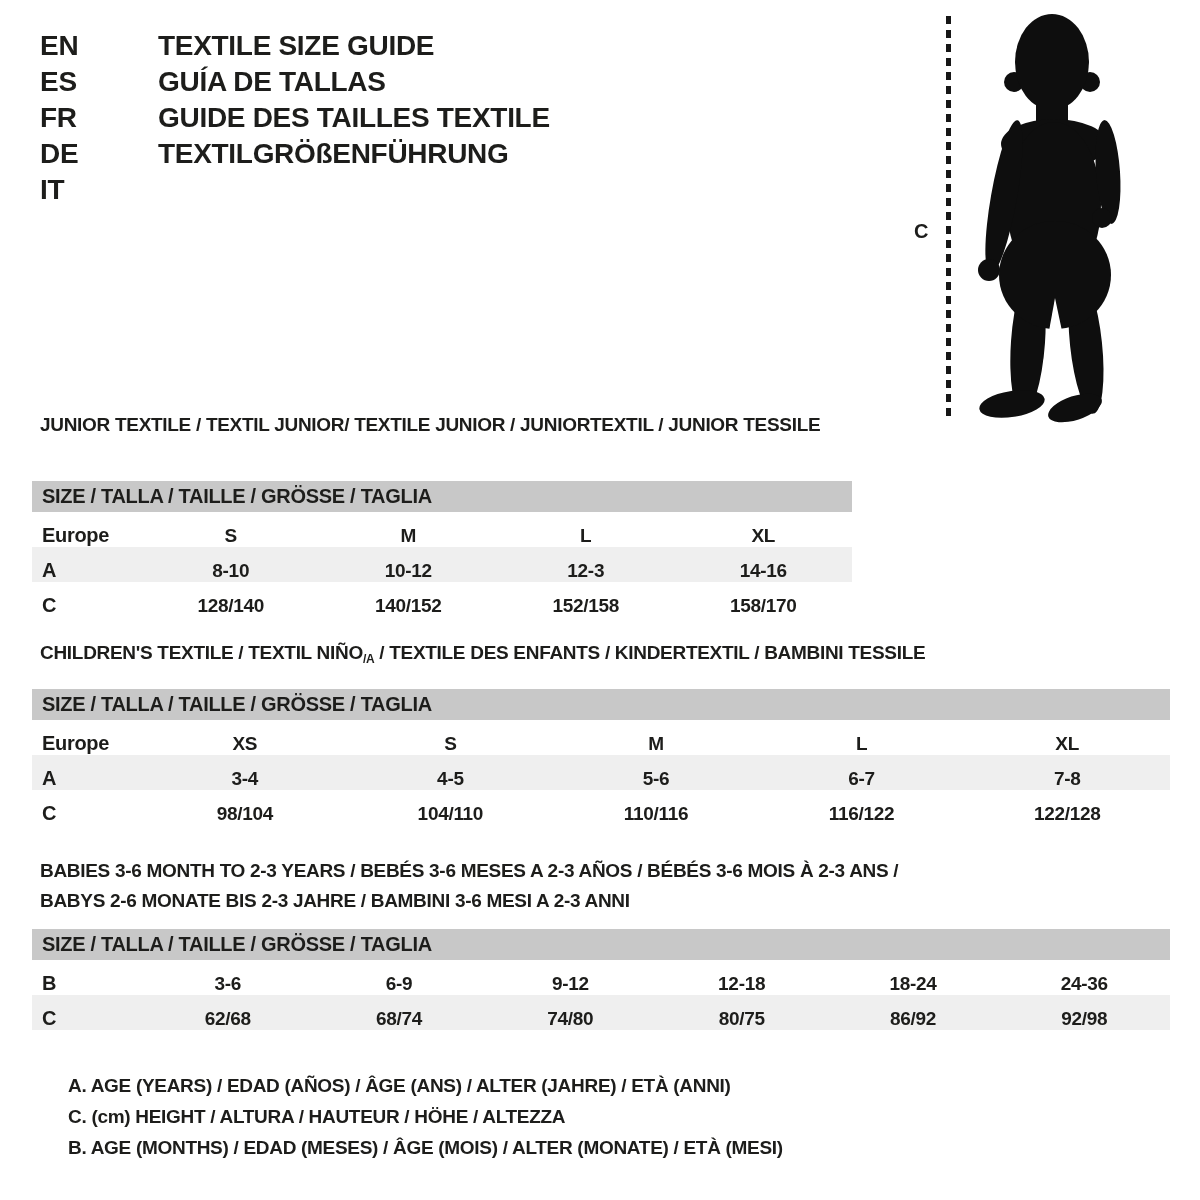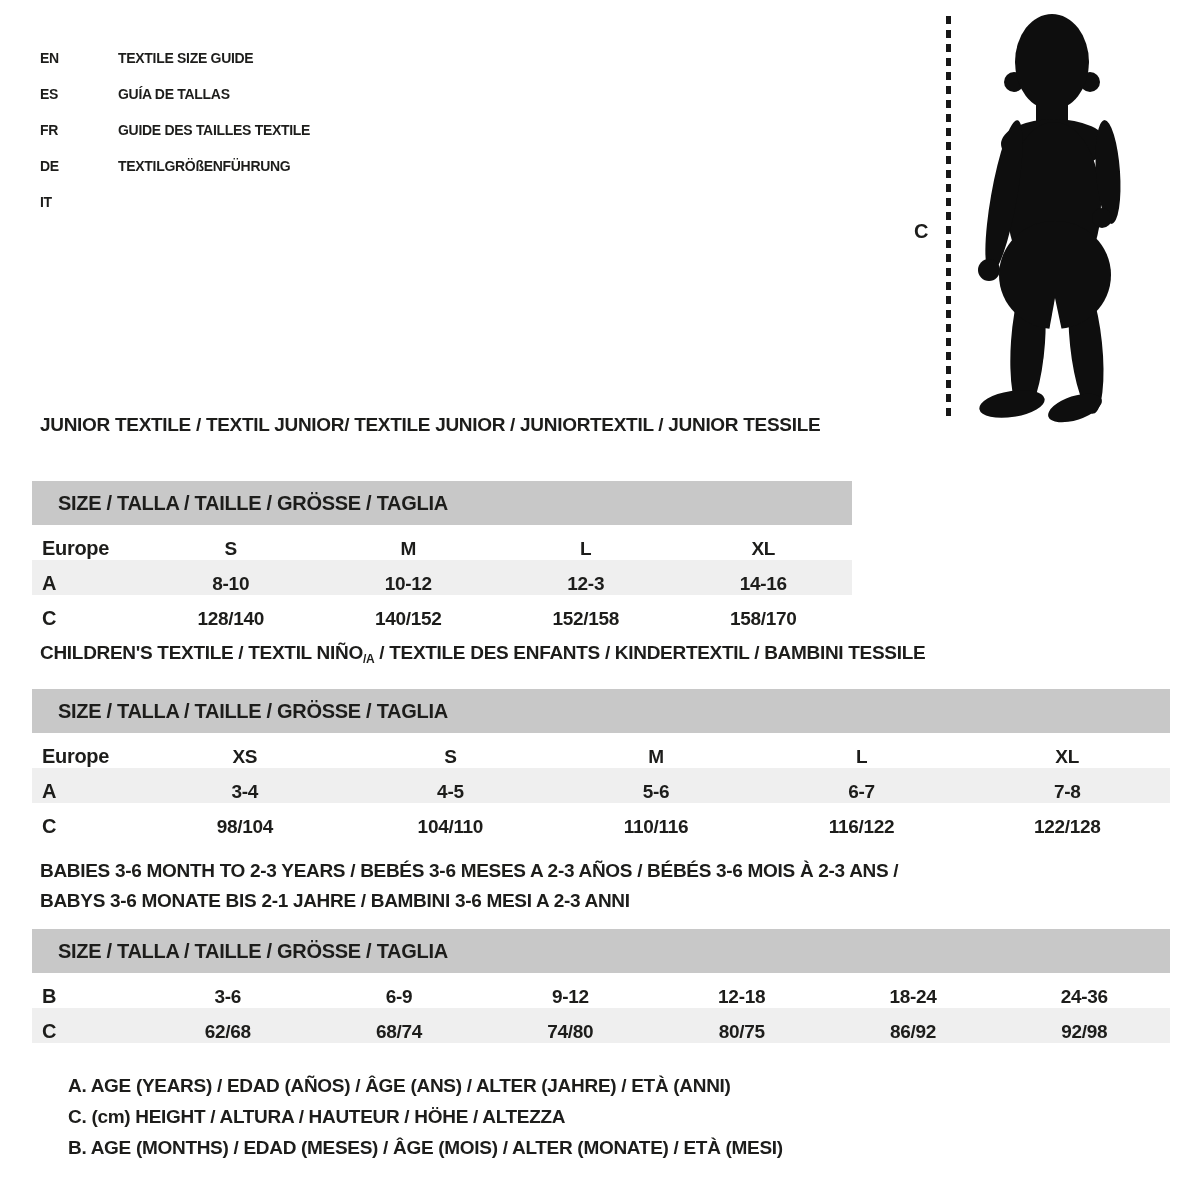--- a/index.html
+++ b/index.html
@@ -4,40 +4,40 @@
 <style>
   html,body{margin:0;padding:0;}
   body{
     width:1200px;height:1200px;position:relative;
     background:#ffffff;color:#1d1d1b;
     font-family:"Liberation Sans","DejaVu Sans",sans-serif;
     font-weight:bold;letter-spacing:-0.3px;overflow:hidden;
   }
   
   .lang-list{position:absolute;left:40px;top:30px;}
-  .lang-row{display:flex;height:36px;align-items:flex-end;font-size:14px;}
+  .lang-row{display:flex;height:36px;align-items:flex-start;font-size:28px;gap:40px;}
   .lang-code{width:78px;}
   
   .measure-line{
     position:absolute;left:946px;top:16px;width:5px;height:402px;
     background:repeating-linear-gradient(to bottom,#161616 0 8px,transparent 8px 14px);
   }
   .measure-label{position:absolute;left:914px;top:220px;font-size:20px;}
   .silhouette{position:absolute;left:962px;top:12px;}
   
   .sec-head{position:absolute;left:40px;font-size:19px;white-space:nowrap;}
   .sec-head .sub{font-size:12px;position:relative;top:4px;}
   .babies-head{line-height:30px;}
   
   .tbl{position:absolute;left:32px;}
   .w-junior{width:820px;}
   .w-full{width:1138px;}
   .size-bar{
-    height:44px;background:#c8c8c8;display:flex;align-items:center;
-    padding-left:26px;font-size:20px;box-sizing:border-box;
+    height:31px;background:#c8c8c8;display:flex;align-items:center;
+    padding-left:10px;font-size:20px;box-sizing:border-box;
   }
   .trow{display:flex;height:35px;align-items:flex-end;font-size:19px;}
   .trow.alt{background:#efefef;}
   .trow .lbl{width:110px;padding-left:10px;box-sizing:border-box;font-size:20px;}
   .trow .cell{flex:1;text-align:center;}
   
   .footnotes{position:absolute;left:24px;top:1070px;font-size:19px;margin-left:44px;}
   .footnote{height:31px;display:flex;align-items:center;white-space:nowrap;}
 </style>
 </head>
@@ -158,21 +158,21 @@
     <span class="cell">98/104</span>
     <span class="cell">104/110</span>
     <span class="cell">110/116</span>
     <span class="cell">116/122</span>
     <span class="cell">122/128</span>
   </div>
 </div>
 
 <div class="sec-head babies-head" style="top:856px;">
   <div>BABIES 3-6 MONTH TO 2-3 YEARS / BEBÉS 3-6 MESES A 2-3 AÑOS / BÉBÉS 3-6 MOIS À 2-3 ANS /</div>
-  <div>BABYS 3-6 MONATE BIS 2-1 JAHRE / BAMBINI 3-6 MESI A 2-3 ANNI</div>
+  <div>BABYS 2-6 MONATE BIS 2-3 JAHRE / BAMBINI 3-6 MESI A 2-3 ANNI</div>
 </div>
 
 <div class="tbl w-full" style="top:929px;">
   <div class="size-bar">
     <span>SIZE / TALLA / TAILLE / GRÖSSE / TAGLIA</span>
   </div>
   <div class="trow">
     <span class="lbl">B</span>
     <span class="cell">3-6</span>
     <span class="cell">6-9</span>

